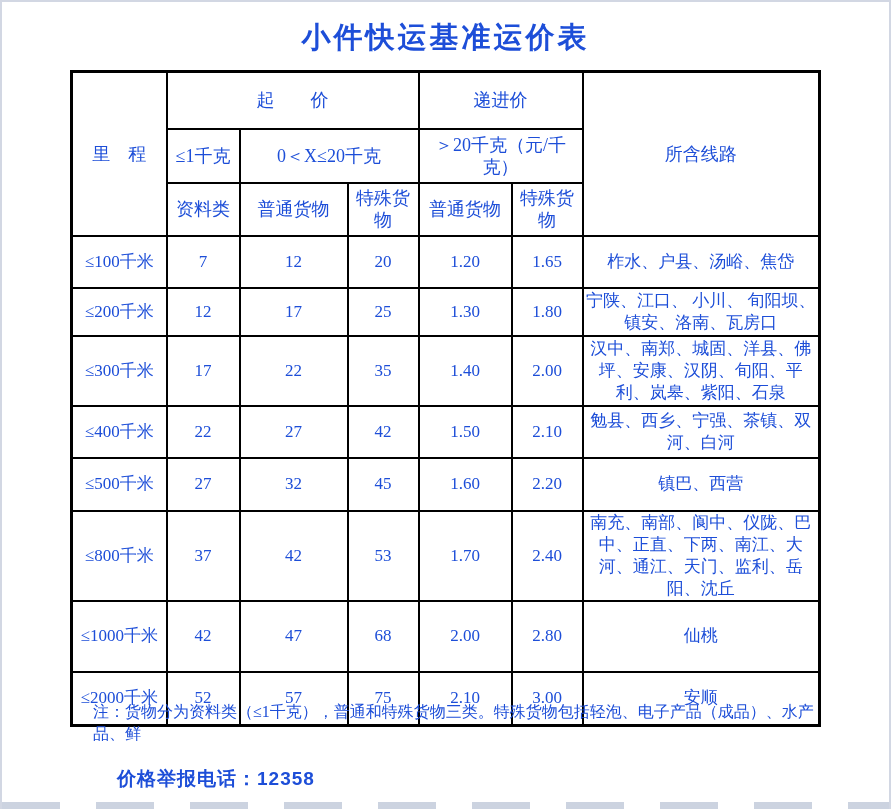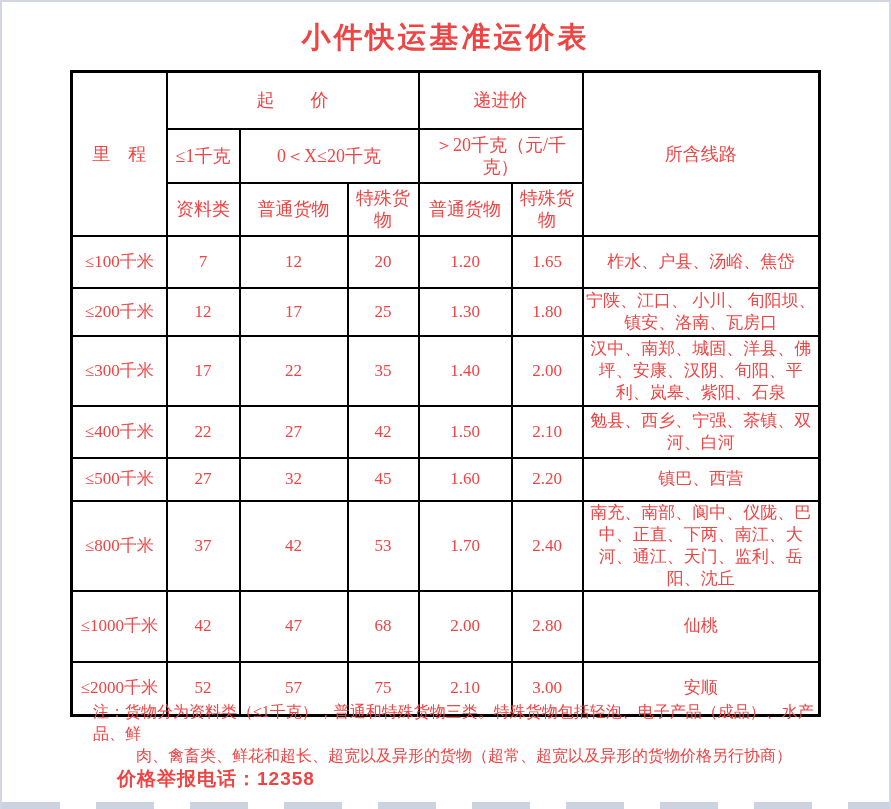--- a/index.html
+++ b/index.html
@@ -6,21 +6,21 @@
   .page {
     position: relative;
     width: 891px;
     height: 809px;
     background: #ffffff;
     box-sizing: border-box;
     border-top: 2px solid #d2d7e3;
     border-left: 2px solid #d2d7e3;
     border-right: 2px solid #d2d7e3;
     font-family: "Liberation Serif", serif;
-    color: #ef4444;
+    color: #1d4ed8;
     overflow: hidden;
   }
   .title {
     position: absolute;
     top: 16px;
     left: 0;
     width: 100%;
     text-align: center;
     font-family: "Liberation Sans", sans-serif;
     font-weight: bold;
@@ -48,21 +48,21 @@
   }
   table.rate-table td.hcell { font-size: 18px; }
   table.rate-table td.routes { padding: 0 0; font-size: 17px; line-height: 22px; }
   tr.hr1 { height: 57px; }
   tr.hr2 { height: 54px; }
   tr.hr3 { height: 53px; }
   tr.r1 { height: 52px; }
   tr.r2 { height: 48px; }
   tr.r3 { height: 70px; }
   tr.r4 { height: 52px; }
-  tr.r5 { height: 43px; }
+  tr.r5 { height: 53px; }
   tr.r6 { height: 71px; }
   tr.r7 { height: 71px; }
   tr.r8 { height: 54px; }
   .note {
     position: absolute;
     left: 91px;
     top: 699px;
     width: 742px;
     font-size: 16px;
     line-height: 22px;
@@ -196,21 +196,20 @@
         <td>75</td>
         <td>2.10</td>
         <td>3.00</td>
         <td class="routes">安顺</td>
       </tr>
     </tbody>
   </table>
 
   <div class="note">
     <div class="line1">注：货物分为资料类（≤1千克），普通和特殊货物三类。特殊货物包括轻泡、电子产品（成品）、水产品、鲜</div>
-    <div class="line2">肉、禽畜类、鲜花和超长、超宽以及异形的货物（超常、超宽以及异形的货物价格另行协商）</div>
   </div>
 
   <div class="footer-line">
     <span class="phone">价格举报电话：12358</span>
   </div>
 
   <div class="bottom-dashes"></div>
 
 </div>
 

